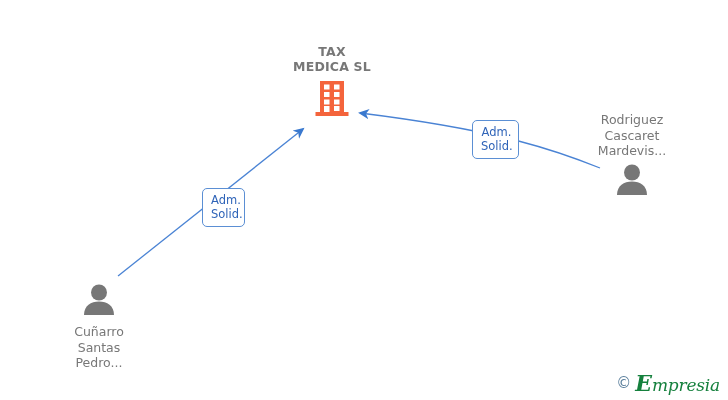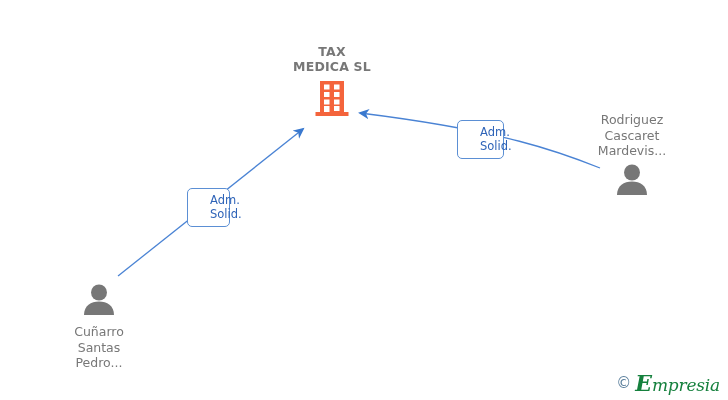--- a/index.html
+++ b/index.html
@@ -68,22 +68,23 @@
   .rel-chip {
     position: absolute;
     box-sizing: border-box;
     border: 1px solid #5b8fd4;
     border-radius: 5px;
     background: #ffffff;
     color: #2f64b8;
     font-size: 11.5px;
     line-height: 14px;
     text-align: center;
-    padding: 4px 6px 5px 22px;
+    padding: 4px 6px 5px 8px;
     white-space: pre-line;
+    margin-left: 15px;
   }
   .rel-chip.left  { left: 187px; top: 188px; width: 43px; }
   .rel-chip.right { left: 457px; top: 120px; width: 47px; }
 
   
   .watermark {
     position: absolute;
     right: 8px;
     bottom: 6px;
     display: flex;

